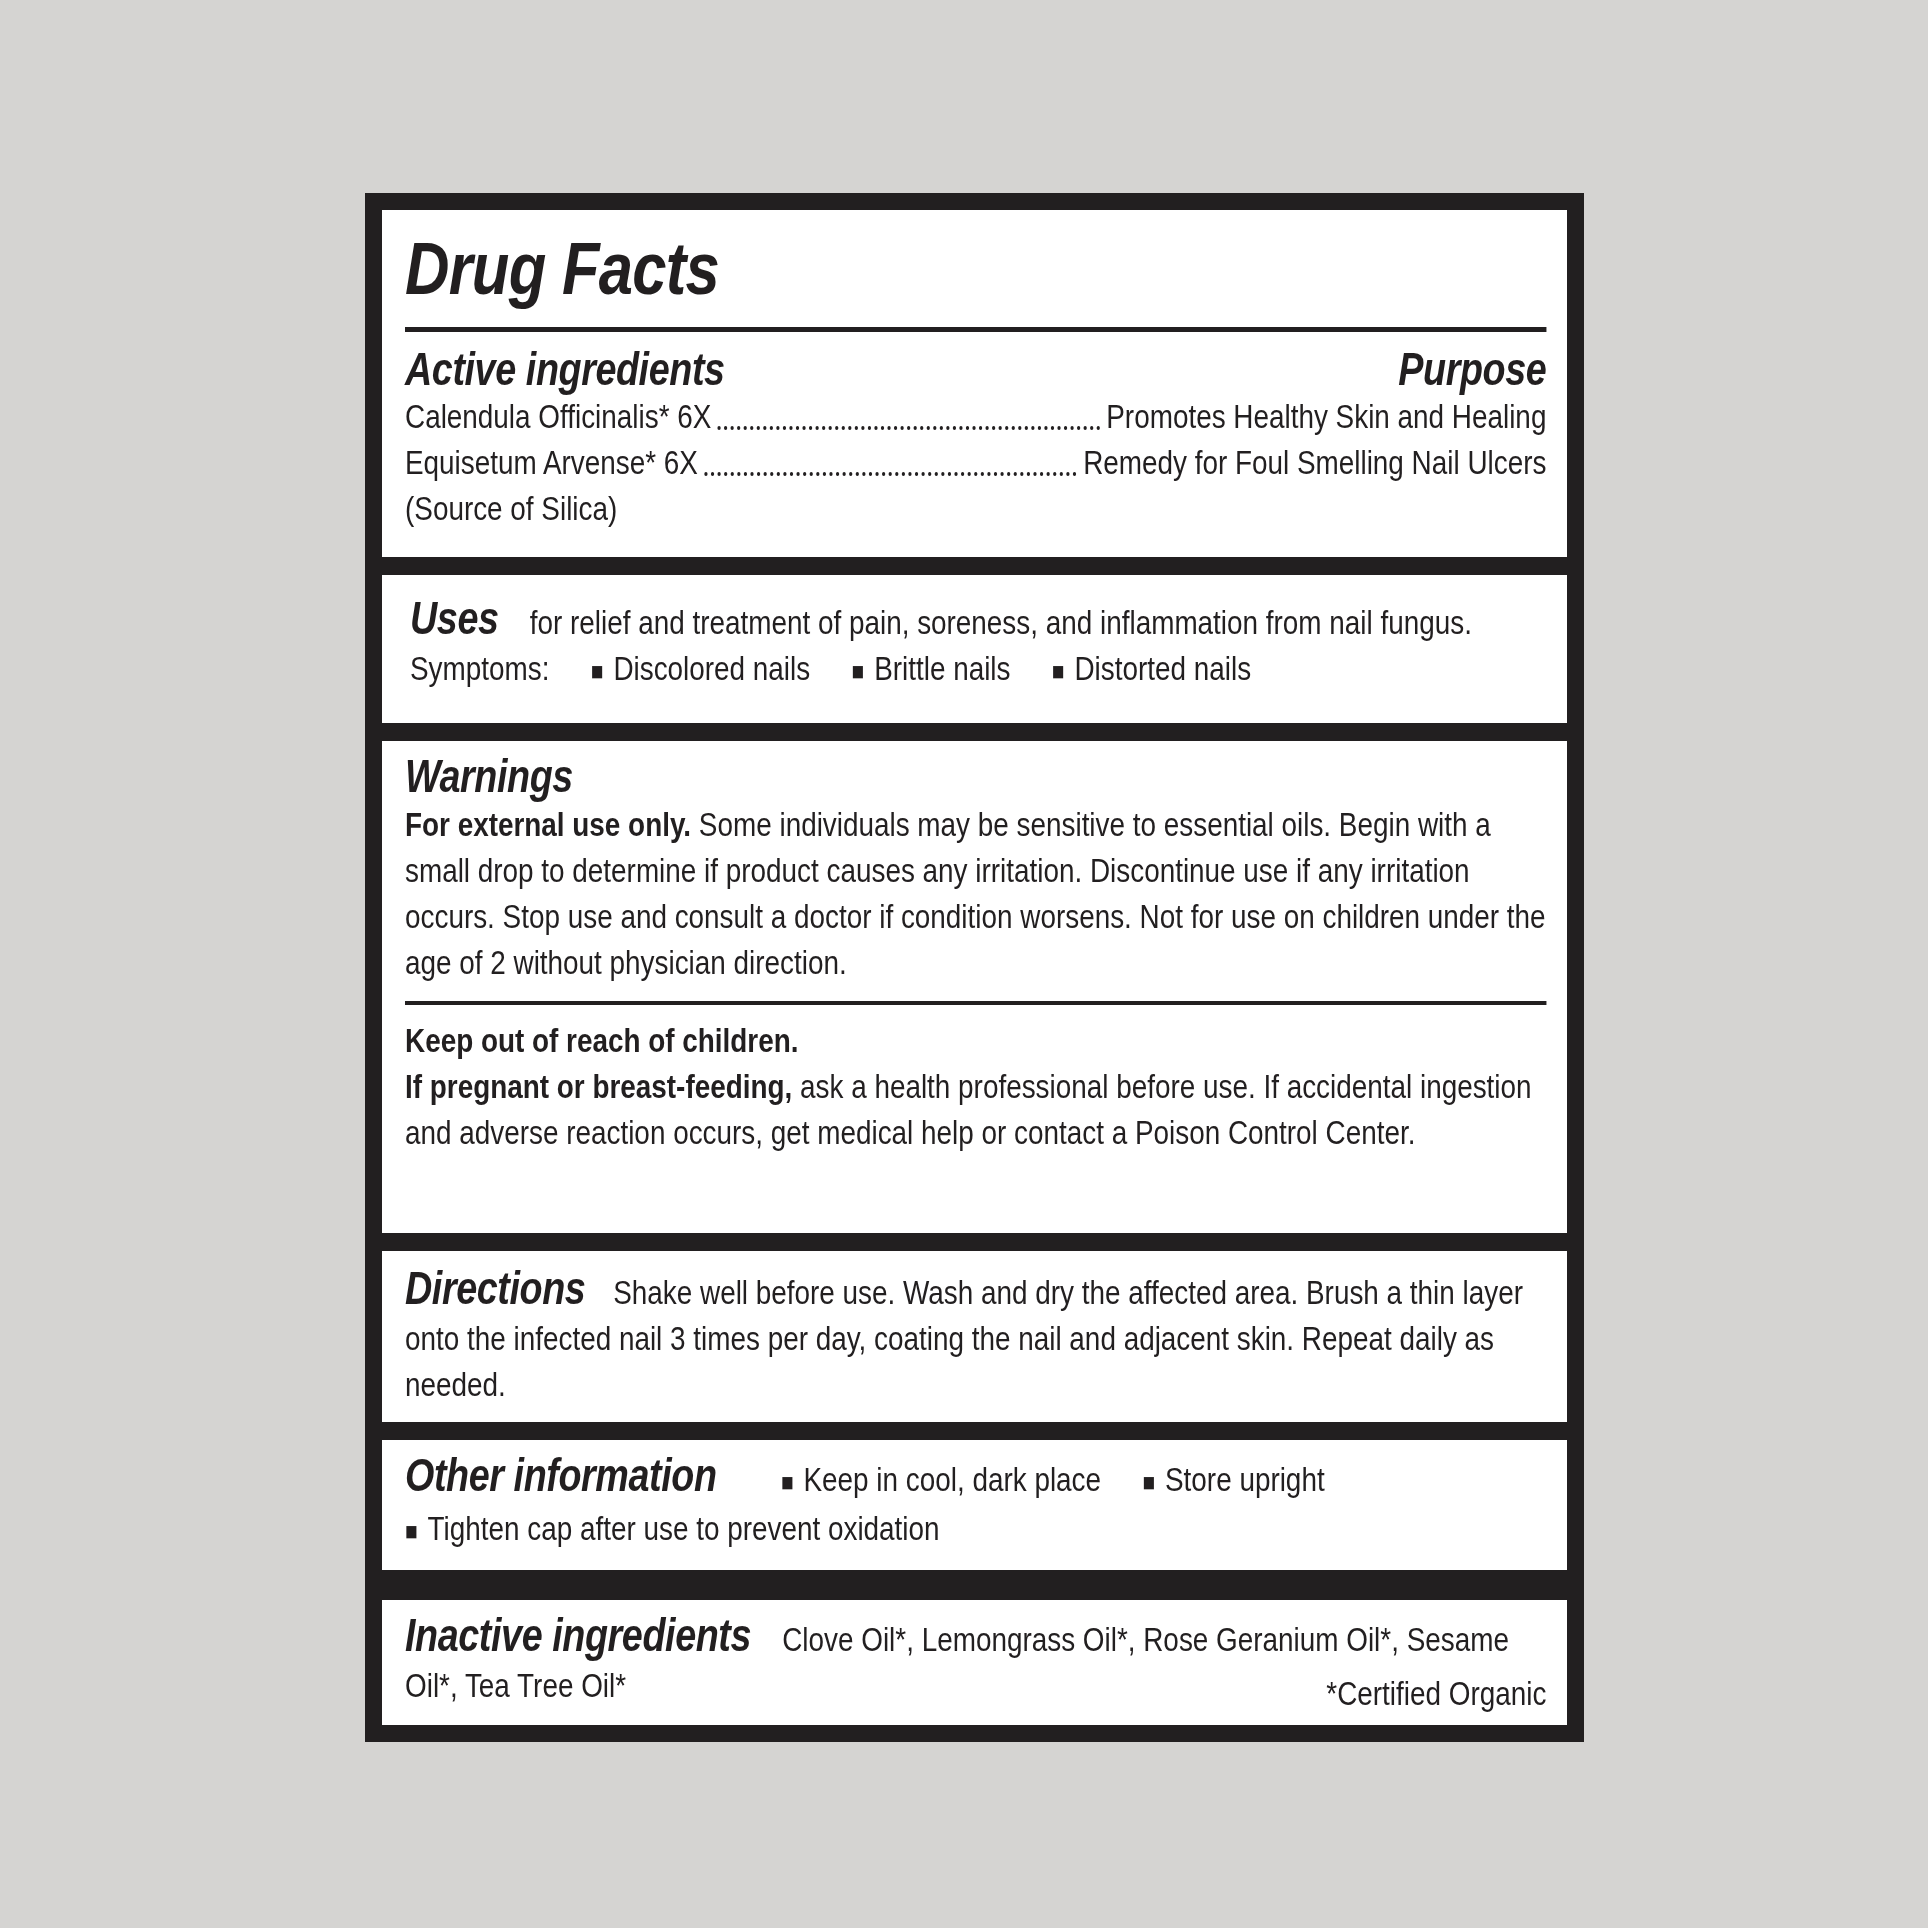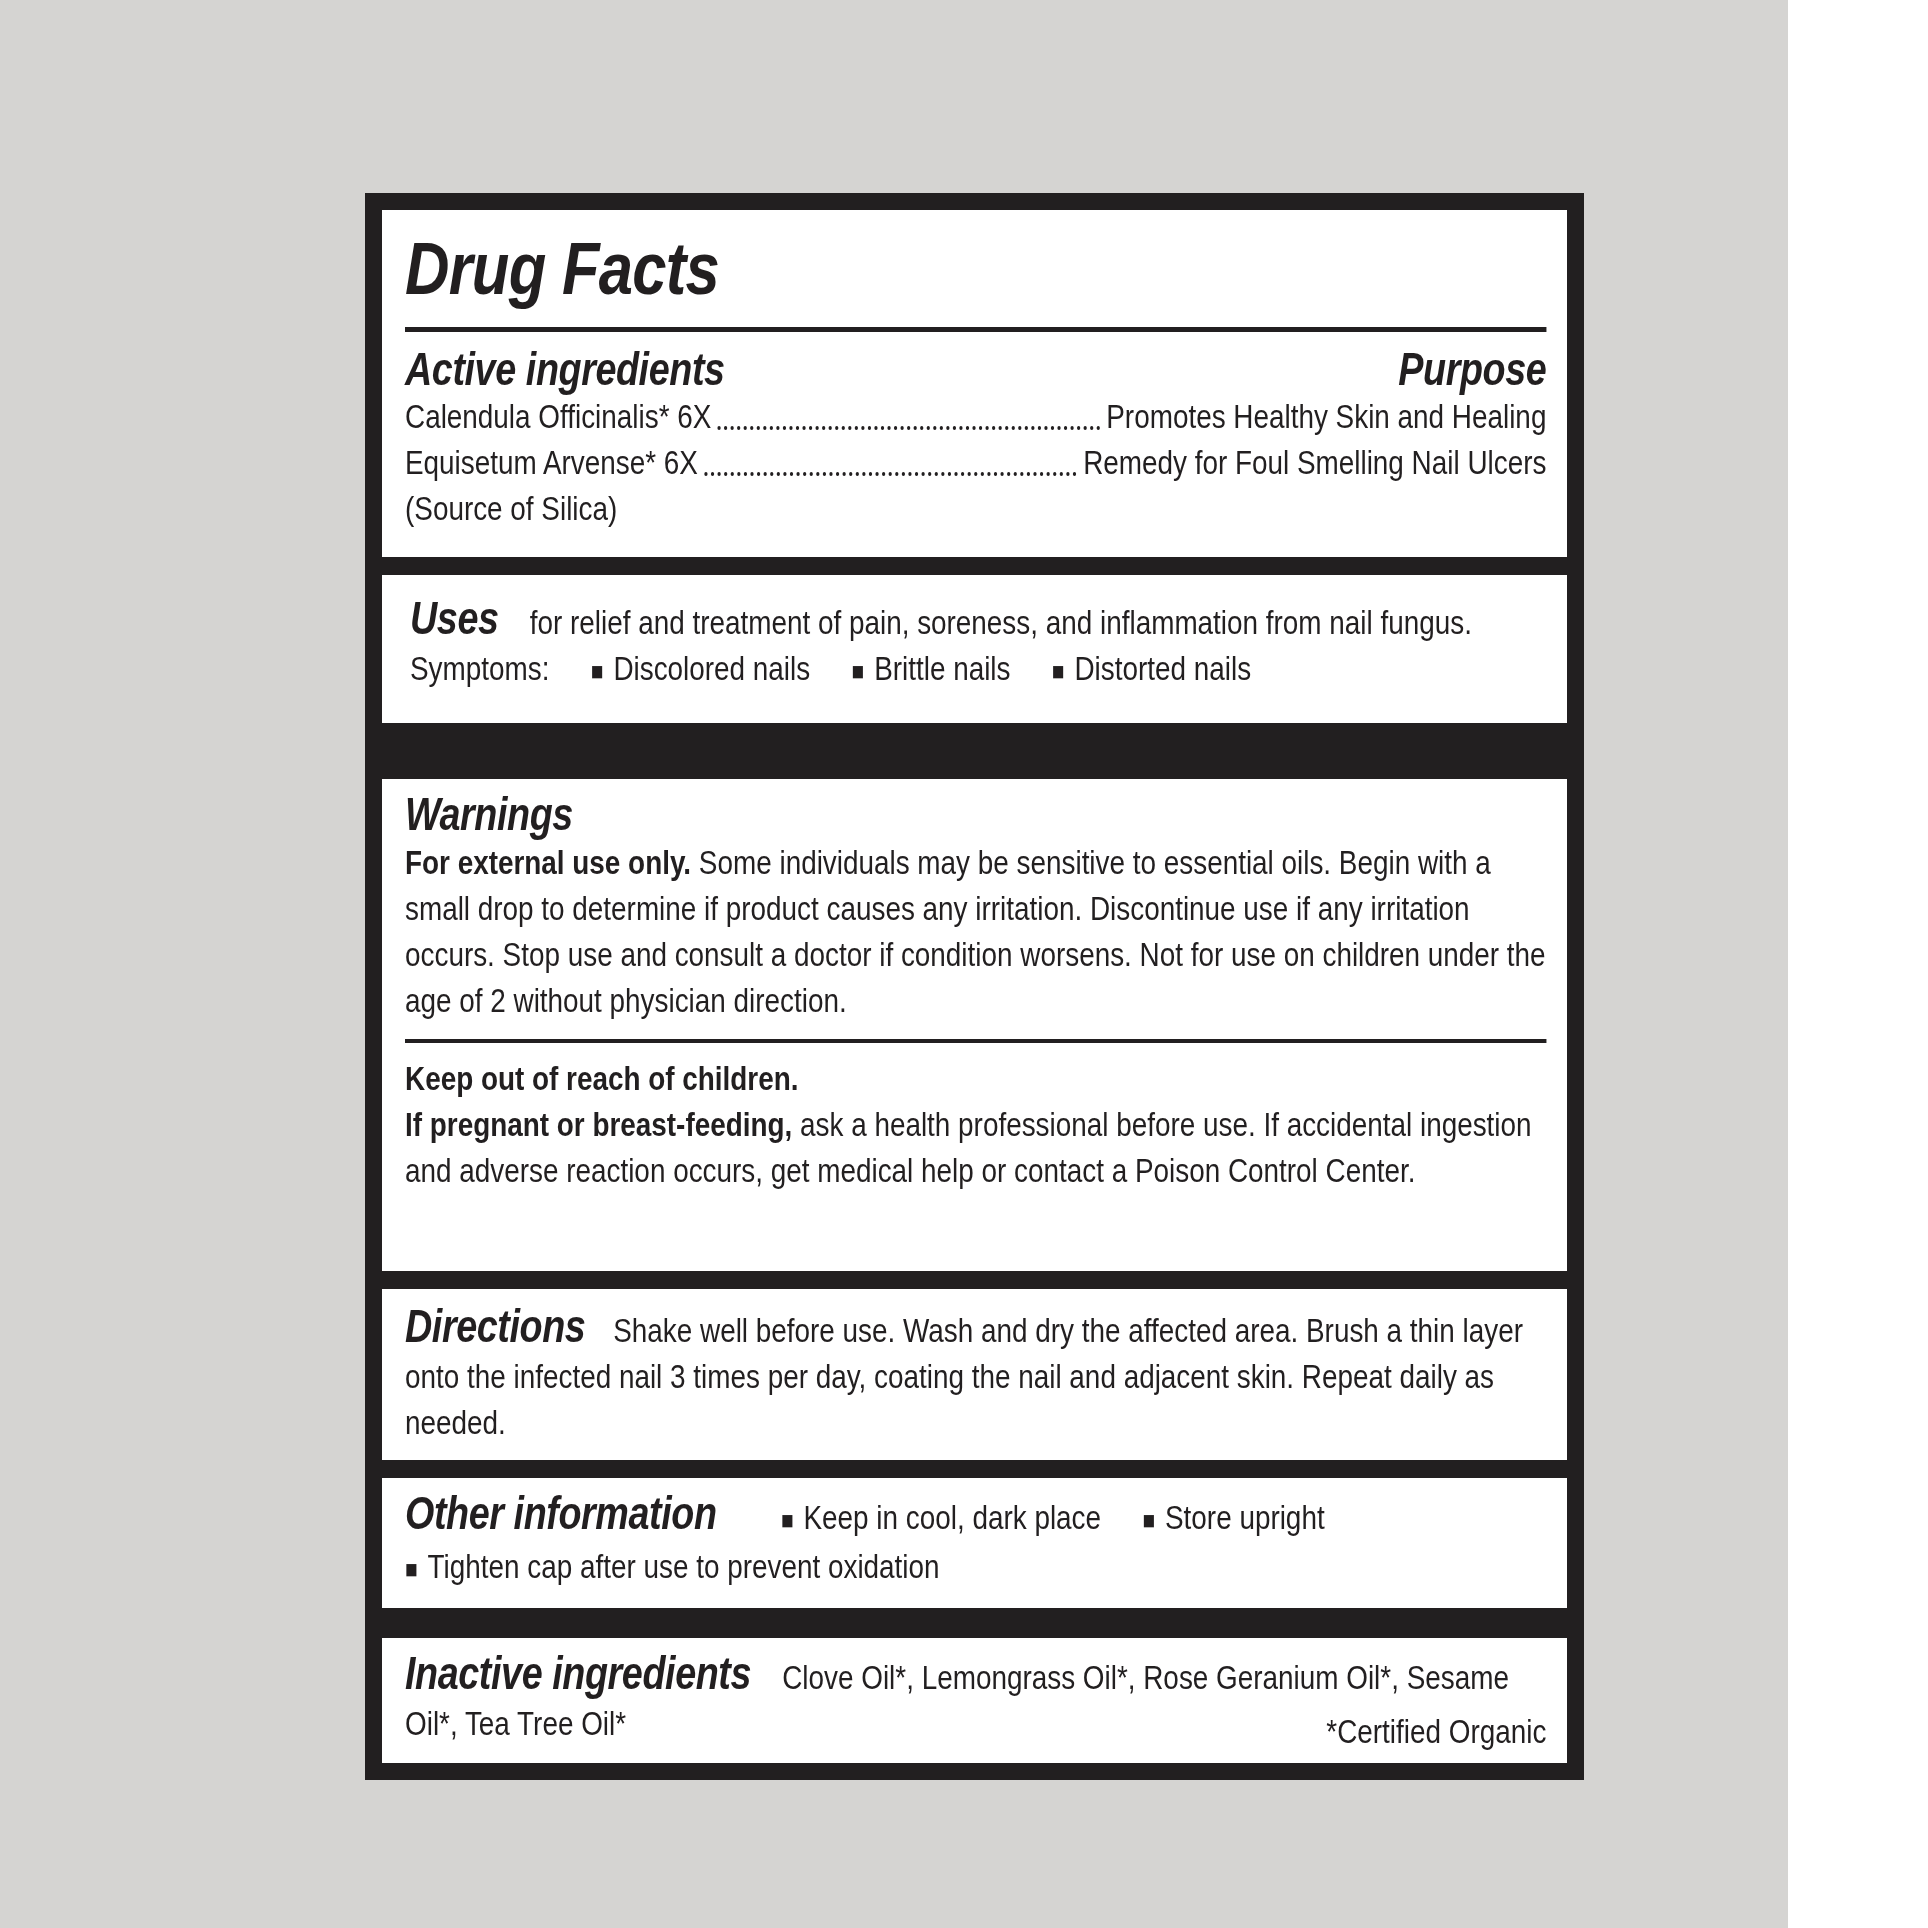--- a/index.html
+++ b/index.html
@@ -5,21 +5,21 @@
   html, body {
     margin: 0;
     padding: 0;
     width: 1928px;
     height: 1928px;
     overflow: hidden;
     font-family: "Liberation Sans", "DejaVu Sans", sans-serif;
   }
   .stage {
     position: relative;
-    width: 1788px;
+    width: 1928px;
     height: 1928px;
     background: #d5d4d2;
   }
   .label {
     position: absolute;
     left: 365px;
     top: 193px;
     width: 1219px;
     box-sizing: border-box;
     background: #221f20;
@@ -38,21 +38,21 @@
   .squeeze {
     width: 121.95%;
     transform: scaleX(0.82);
     transform-origin: 0 0;
     height: 100%;
     box-sizing: border-box;
     position: relative;
   }
   .sec-header   { height: 347px; padding: 19px 21px 0 22.6px; }
   .sec-uses     { height: 148px; padding: 19px 21px 0 28px; }
-  .sec-warnings { height: 492px; padding: 11.3px 21px 0 22.6px; margin-top: 38px; }
+  .sec-warnings { height: 492px; padding: 11.3px 21px 0 22.6px; }
   .sec-directions { height: 171px; padding: 13px 21px 0 23px; }
   .sec-other    { height: 130px; padding: 11.3px 21px 0 22.6px; }
   .sec-inactive { height: 125px; padding: 11.3px 21px 0 22.6px; margin-top: 12px; }
 
   .h1 {
     font-size: 75px;
     line-height: 79px;
     font-weight: bold;
     font-style: italic;
     letter-spacing: -0.9px;

